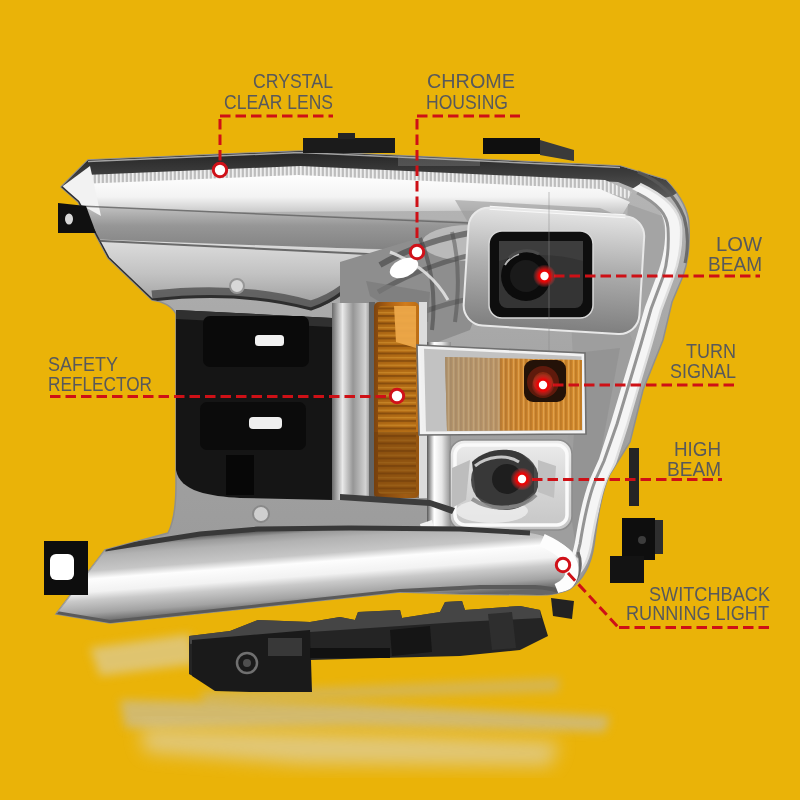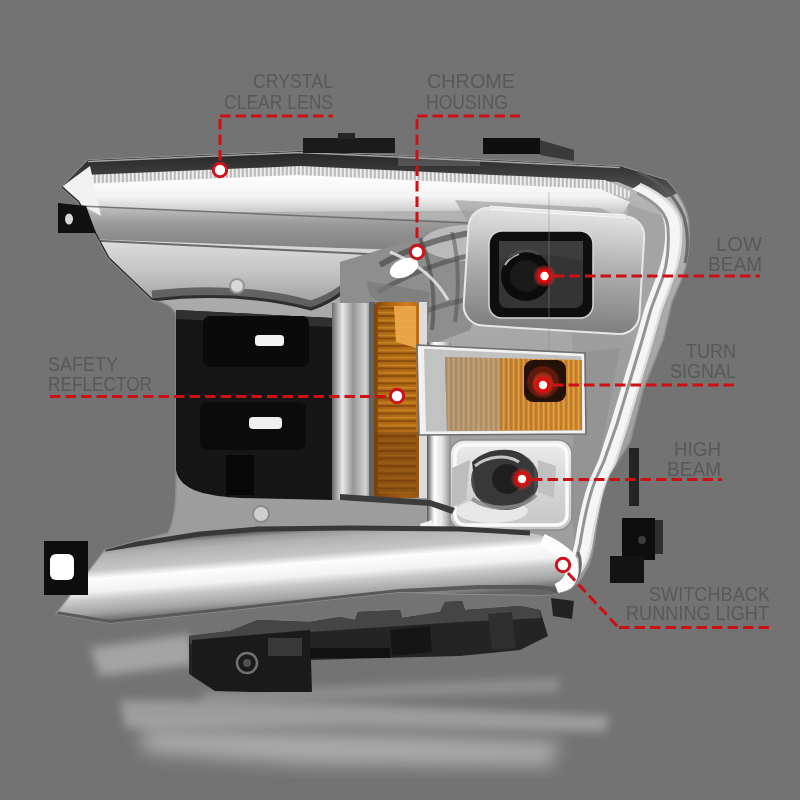--- a/index.html
+++ b/index.html
@@ -1,16 +1,16 @@
 <!DOCTYPE html>
 <html><head>
 <meta charset="utf-8">
 <style>
   html,body{margin:0;padding:0;background:#ffffff;}
-  #stage{position:relative;width:800px;height:800px;background:#737373;overflow:hidden;}
+  #stage{position:relative;width:800px;height:800px;background:#eab308;overflow:hidden;}
   svg{display:block;}
   text{font-family:"Liberation Sans",sans-serif;fill:#58595b;}
 </style>
 </head>
 <body>
 <div id="stage">
 <svg width="800" height="800" viewBox="0 0 800 800">
 <defs>
   <linearGradient id="gTop" x1="0" y1="0" x2="0" y2="1">
     <stop offset="0" stop-color="#252525"></stop>

